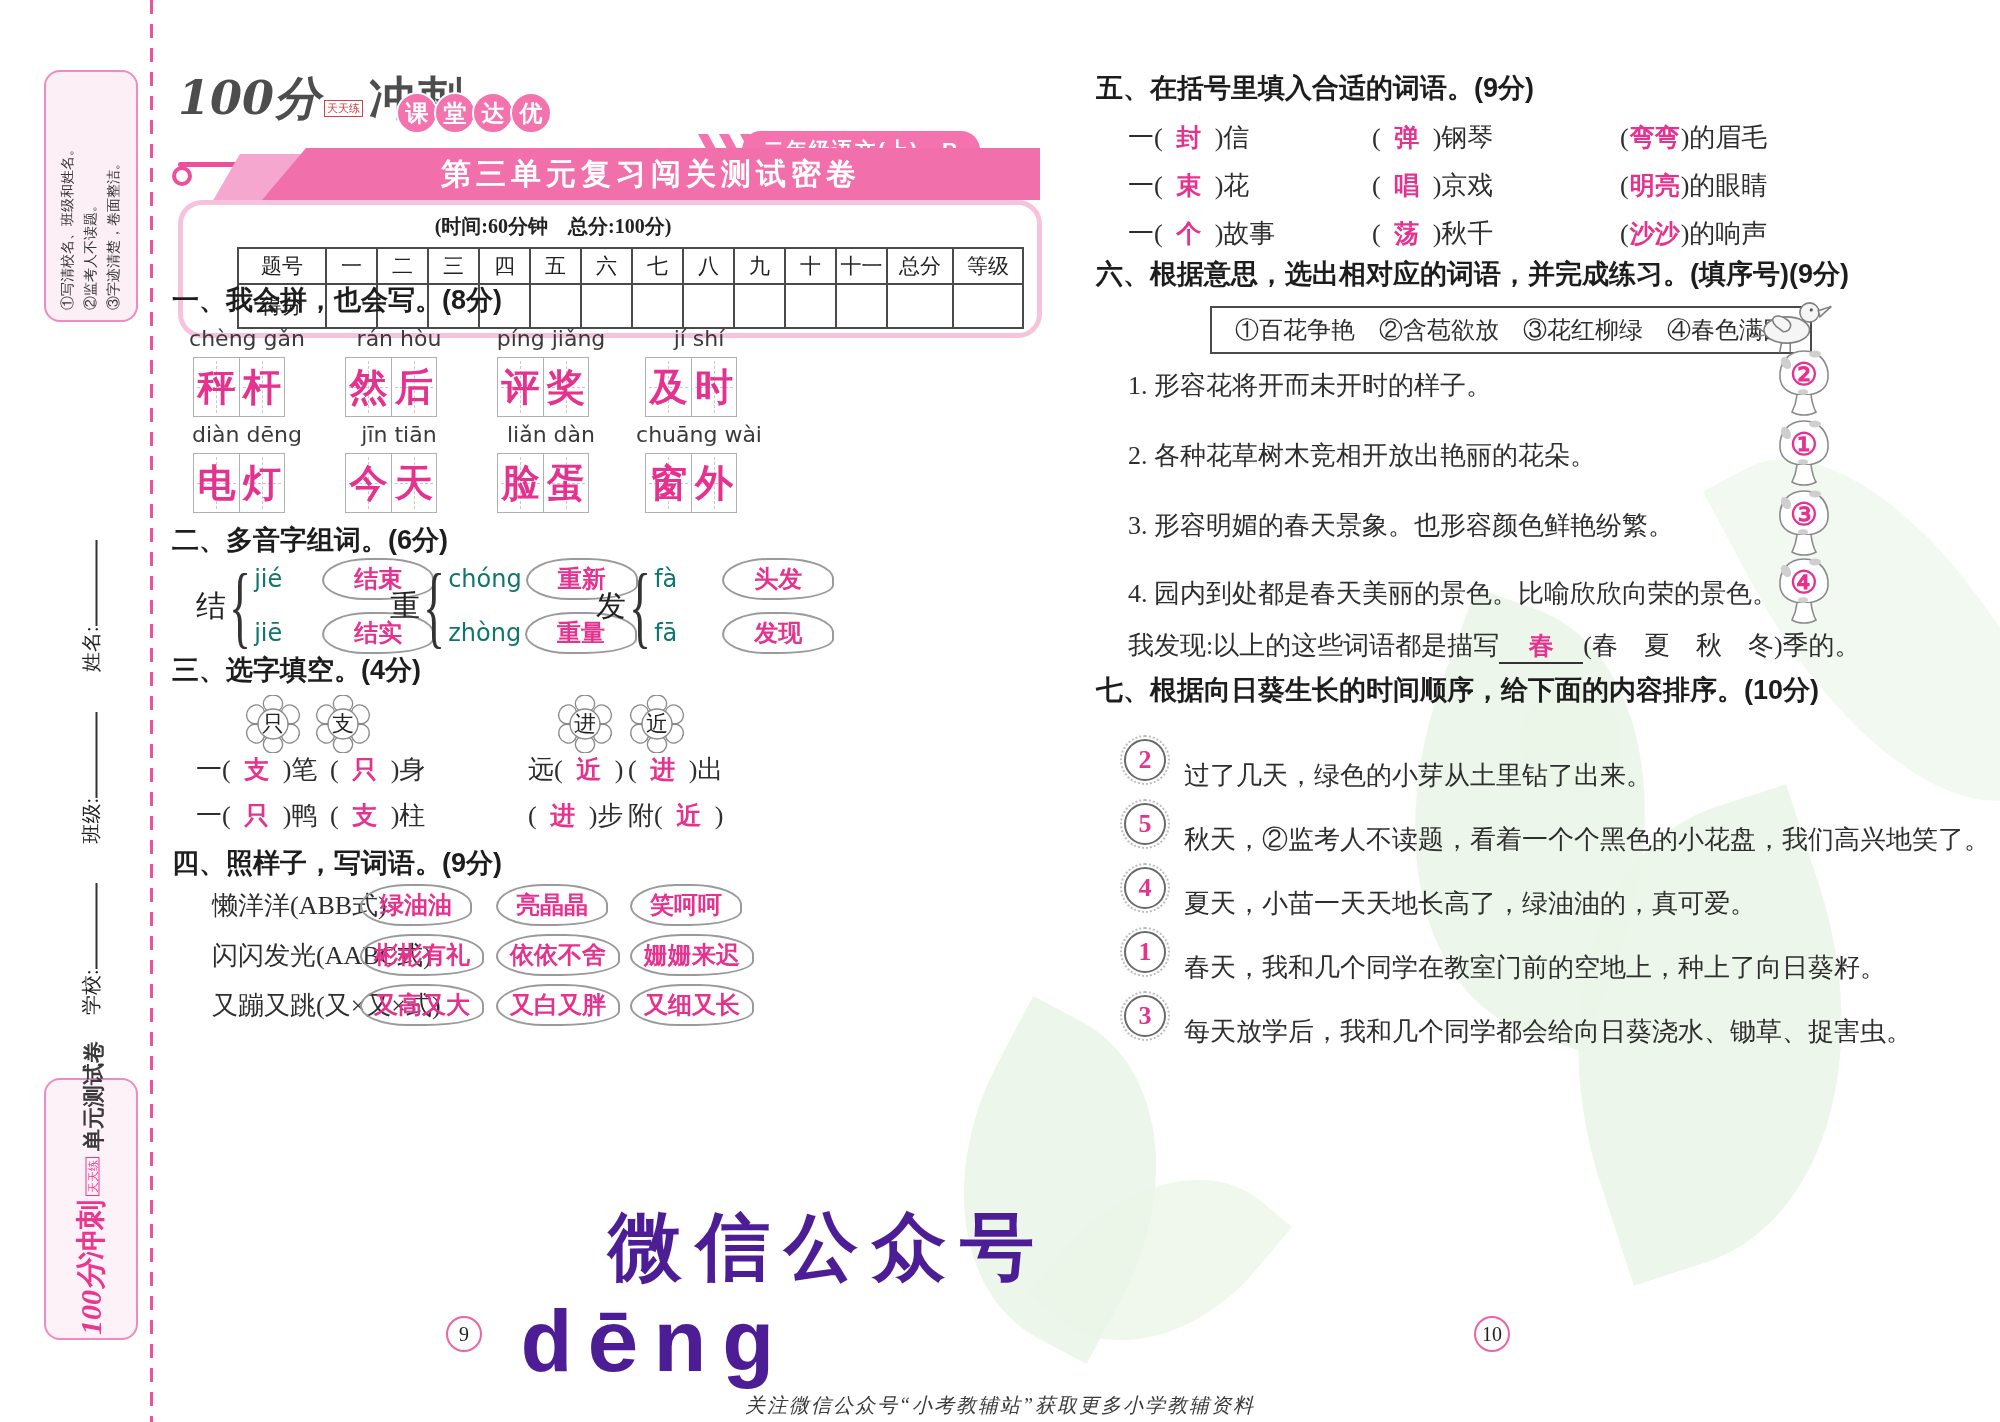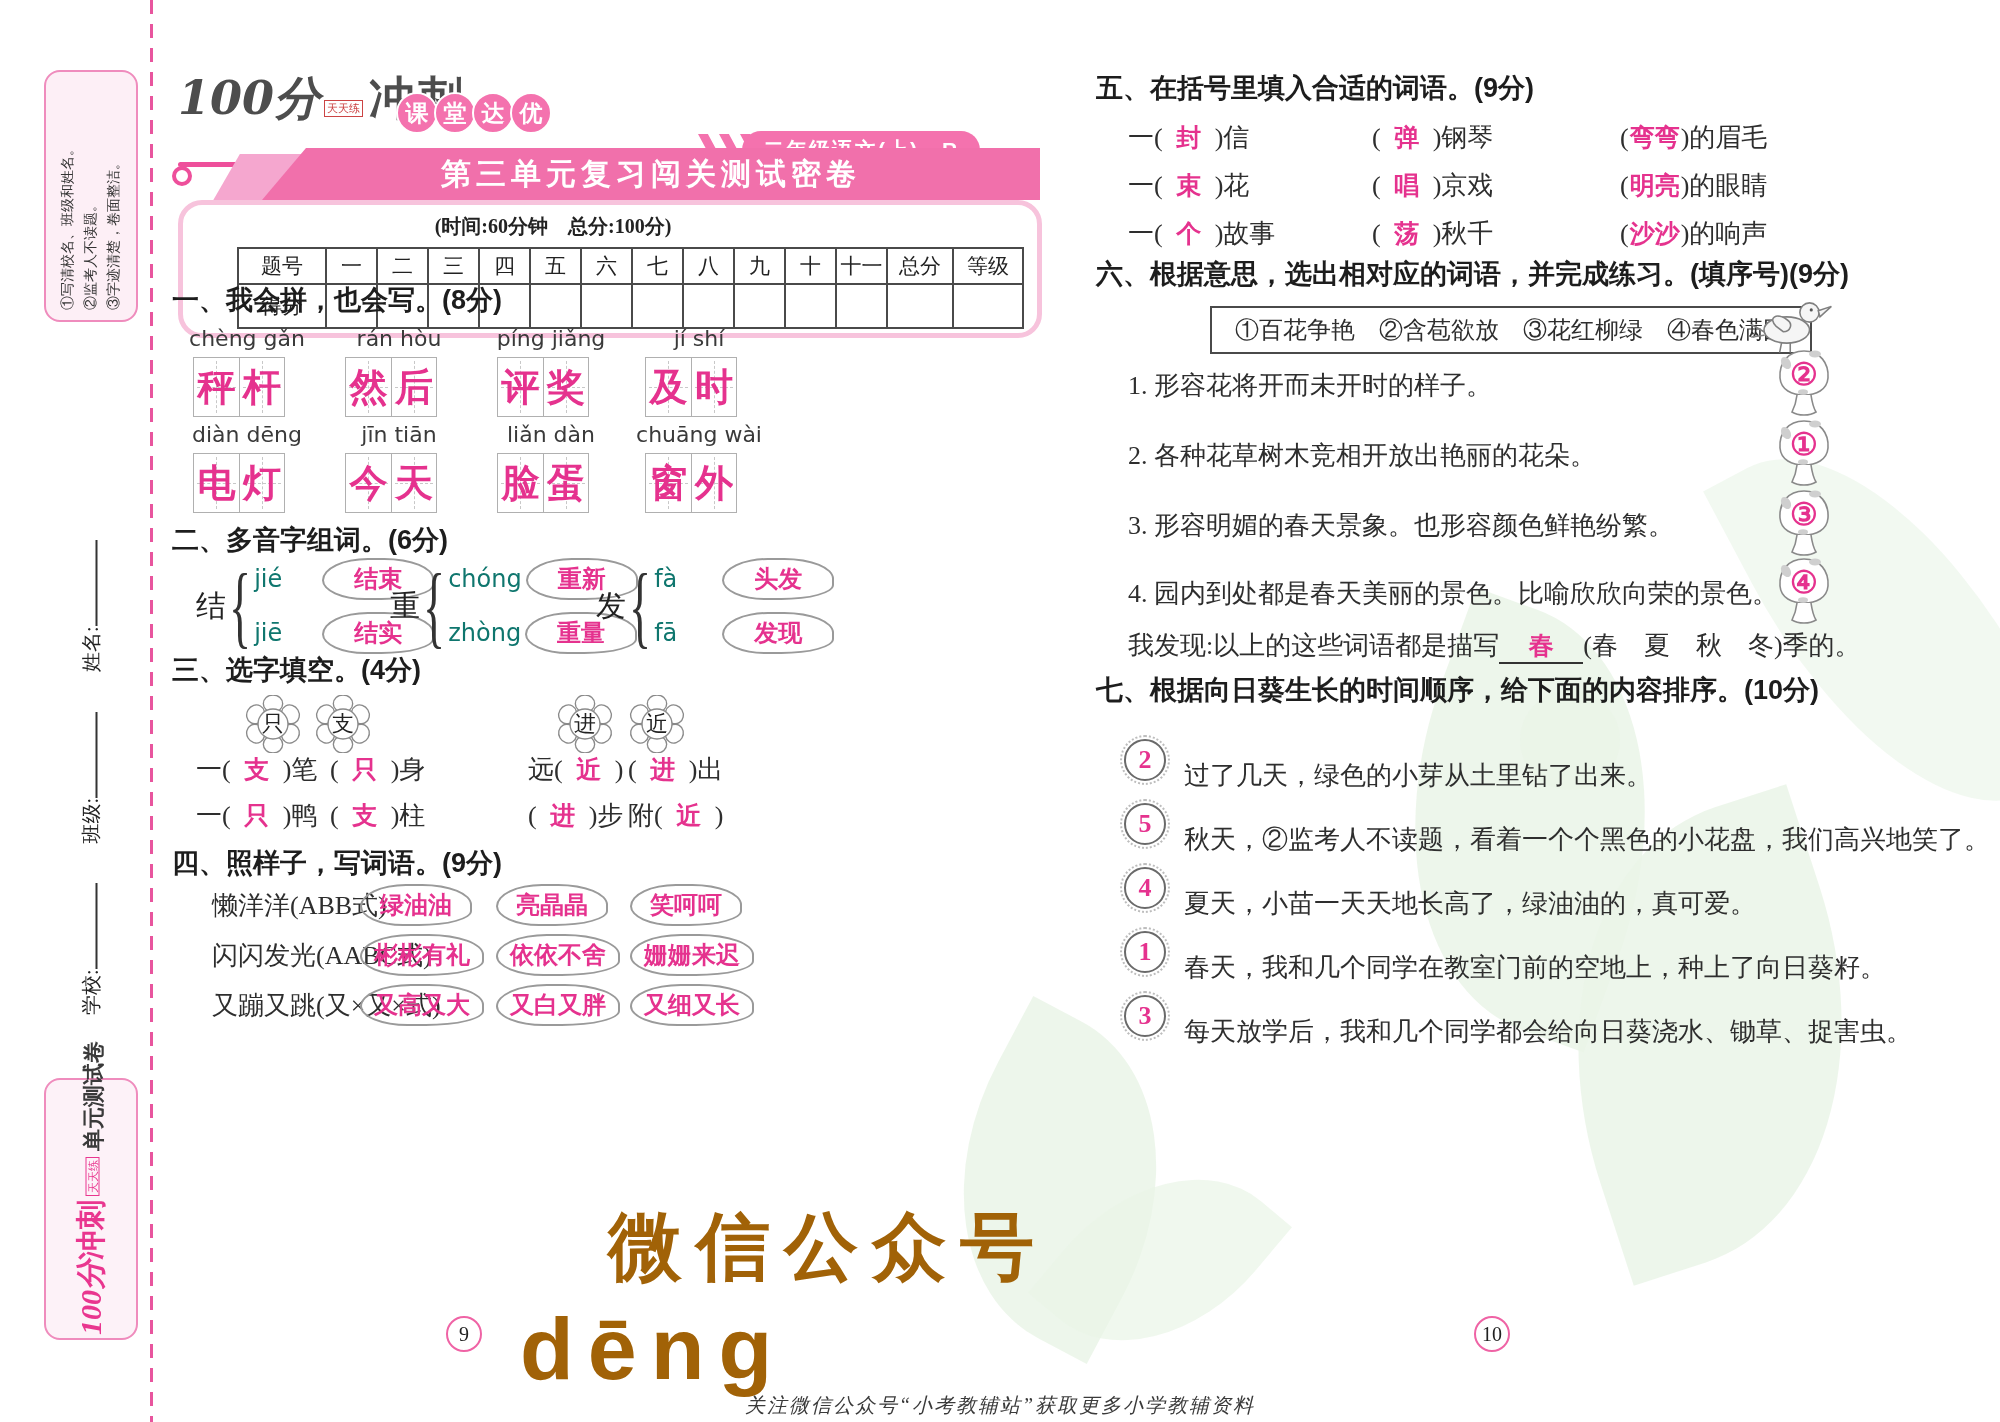--- a/index.html
+++ b/index.html
@@ -2,22 +2,22 @@
 <html><head>
 <meta charset="utf-8">
 <style>
   html,body{margin:0;padding:0;background:#ffffff;}
   #page{position:relative;width:2000px;height:1422px;background:#ffffff;overflow:hidden;
         font-family:"Liberation Serif","DejaVu Serif",serif;color:#2e2e2e;}
   #page *{box-sizing:border-box;}
 
   
   .wm-leaf{position:absolute;background:#eaf5e7;opacity:.85;}
-  .wm-text{position:absolute;font-family:Liberation Sans, sans-serif;
-           font-weight:bold;color:#a16207;letter-spacing:14px;white-space:nowrap;}
+  .wm-text{position:absolute;font-family:Liberation Mono, monospace;
+           font-weight:bold;color:#4c1d95;letter-spacing:14px;white-space:nowrap;}
 
   
   .rot{position:absolute;left:50%;top:50%;transform:translate(-50%,-50%) rotate(-90deg);}
   .side-notice{position:absolute;left:44px;top:70px;width:94px;height:252px;
                border:2px solid #ef8cbd;border-radius:16px;background:#fdeff6;}
   .notice-inner{width:228px;font-size:14px;line-height:1.65;color:#333;white-space:nowrap;}
   .side-fields{position:absolute;left:44px;top:455px;width:94px;height:580px;}
   .fields-inner{width:540px;display:flex;gap:40px;font-size:20px;white-space:nowrap;color:#222;}
   .blank{display:inline-block;width:86px;border-bottom:2px solid #333;height:1em;}
   .side-logo{position:absolute;left:44px;top:1078px;width:94px;height:262px;

